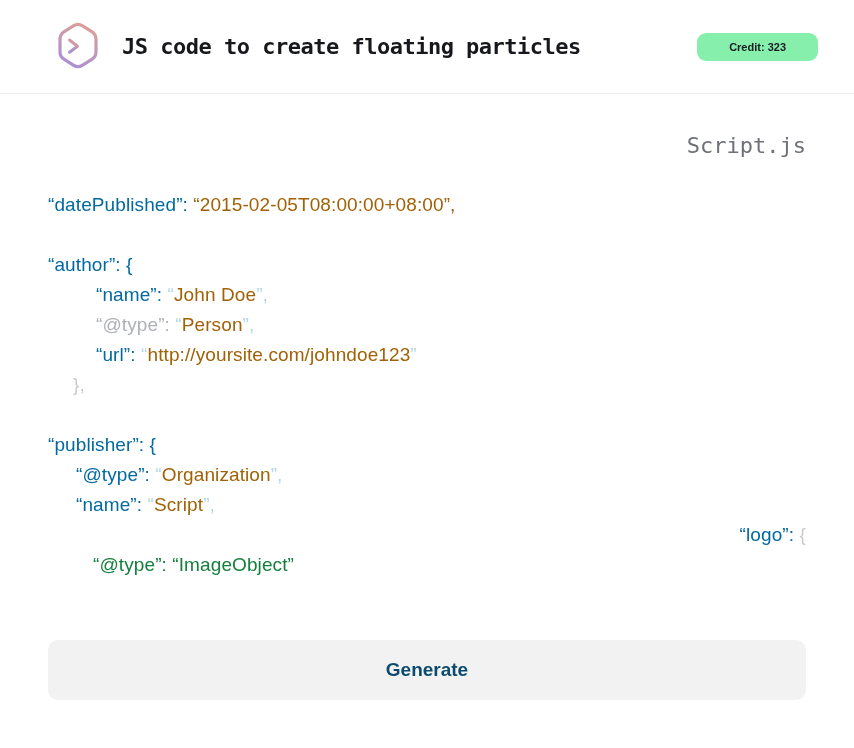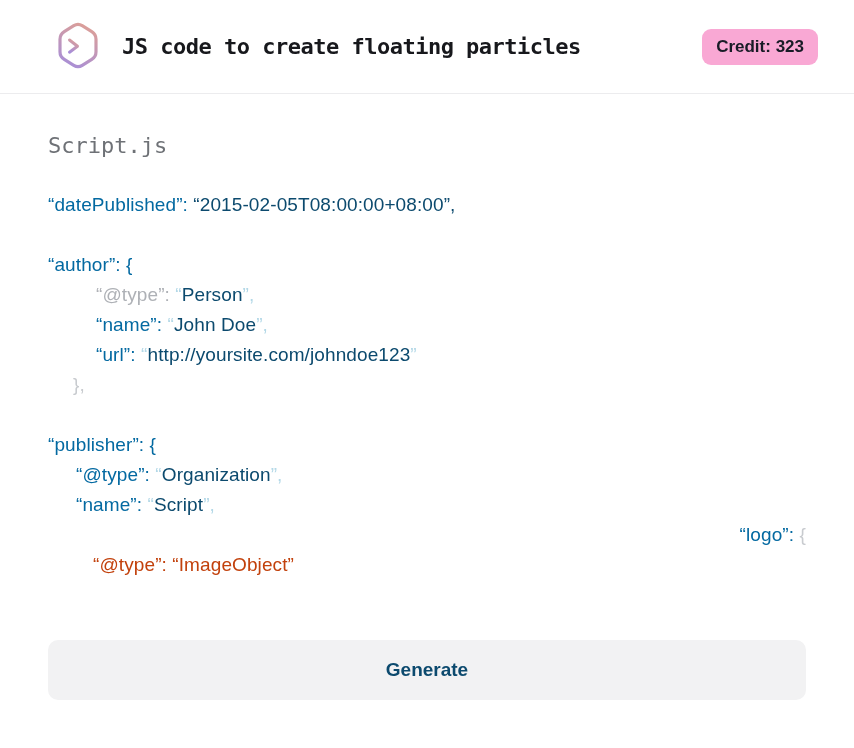--- a/index.html
+++ b/index.html
@@ -28,53 +28,54 @@
     font-family: "DejaVu Sans Mono", monospace;
     font-size: 22px;
     font-weight: 700;
     color: #17181c;
     letter-spacing: -0.5px;
     margin: 0 0 0 20px;
     flex: 1 1 auto;
     white-space: nowrap;
   }
   .credit-badge {
-    background: #f9a8d4;
+    background: #86efac;
     color: #181b26;
-    font-size: 17px;
+    font-size: 11px;
     font-weight: 700;
-    padding: 8px 14px;
+    padding: 8px 32px;
     border-radius: 9px;
     white-space: nowrap;
     flex: 0 0 auto;
   }
   
   .main { padding: 38px 48px 0 48px; box-sizing: border-box; }
   .filename {
     font-family: "DejaVu Sans Mono", monospace;
     font-size: 22px;
     font-weight: 500;
     color: #6e7176;
     line-height: 28px;
     margin: 0 0 30px 0;
+    text-align: right;
   }
   .code { font-family: "Liberation Sans", sans-serif; }
   .code-line {
     font-size: 19px;
     line-height: 30px;
     min-height: 30px;
     white-space: pre;
     letter-spacing: 0.1px;
   }
   .c-key        { color: #0369a1; }
   .c-key-faded  { color: #aeb1b6; }
-  .c-value      { color: #0c4a6e; }
+  .c-value      { color: #a16207; }
   .c-value-quote{ color: #b3d8e7; }
   .c-punct-faded{ color: #c8cbcf; }
-  .c-plain      { color: #c2410c; }
+  .c-plain      { color: #15803d; }
   
   .generate-btn {
     display: block;
     width: 100%;
     height: 60px;
     margin-top: 60px;
     background: #f2f2f3;
     border: none;
     border-radius: 10px;
     font-family: "Liberation Sans", sans-serif;
@@ -106,22 +107,22 @@
     <h1 class="title">JS code to create floating particles</h1>
     <span class="credit-badge">Credit: 323</span>
   </header>
 
   <main class="main">
     <div class="filename">Script.js</div>
     <div class="code" id="code-block">
         <div class="code-line"><span class="c-key">“datePublished”: </span><span class="c-value">“2015-02-05T08:00:00+08:00”,</span></div>
         <div class="code-line">&nbsp;</div>
         <div class="code-line"><span class="c-key">“author”: {</span></div>
+        <div class="code-line" style="padding-left: 48px;"><span class="c-key">“name”: </span><span class="c-value-quote">“</span><span class="c-value">John Doe</span><span class="c-value-quote">”,</span></div>
         <div class="code-line" style="padding-left: 48px;"><span class="c-key-faded">“@type”: </span><span class="c-value-quote">“</span><span class="c-value">Person</span><span class="c-value-quote">”,</span></div>
-        <div class="code-line" style="padding-left: 48px;"><span class="c-key">“name”: </span><span class="c-value-quote">“</span><span class="c-value">John Doe</span><span class="c-value-quote">”,</span></div>
         <div class="code-line" style="padding-left: 48px;"><span class="c-key">“url”: </span><span class="c-value-quote">“</span><span class="c-value">http://yoursite.com/johndoe123</span><span class="c-value-quote">”</span></div>
         <div class="code-line" style="padding-left: 25px;"><span class="c-punct-faded">},</span></div>
         <div class="code-line">&nbsp;</div>
         <div class="code-line"><span class="c-key">“publisher”: {</span></div>
         <div class="code-line" style="padding-left: 28px;"><span class="c-key">“@type”: </span><span class="c-value-quote">“</span><span class="c-value">Organization</span><span class="c-value-quote">”,</span></div>
         <div class="code-line" style="padding-left: 28px;"><span class="c-key">“name”: </span><span class="c-value-quote">“</span><span class="c-value">Script</span><span class="c-value-quote">”,</span></div>
         <div class="code-line" style="padding-left: 28px; text-align: right;"><span class="c-key">“logo”: </span><span class="c-punct-faded">{</span></div>
         <div class="code-line" style="padding-left: 45px;"><span class="c-plain">“@type”: “ImageObject”</span></div>
       </div>
     <button class="generate-btn">Generate</button>

